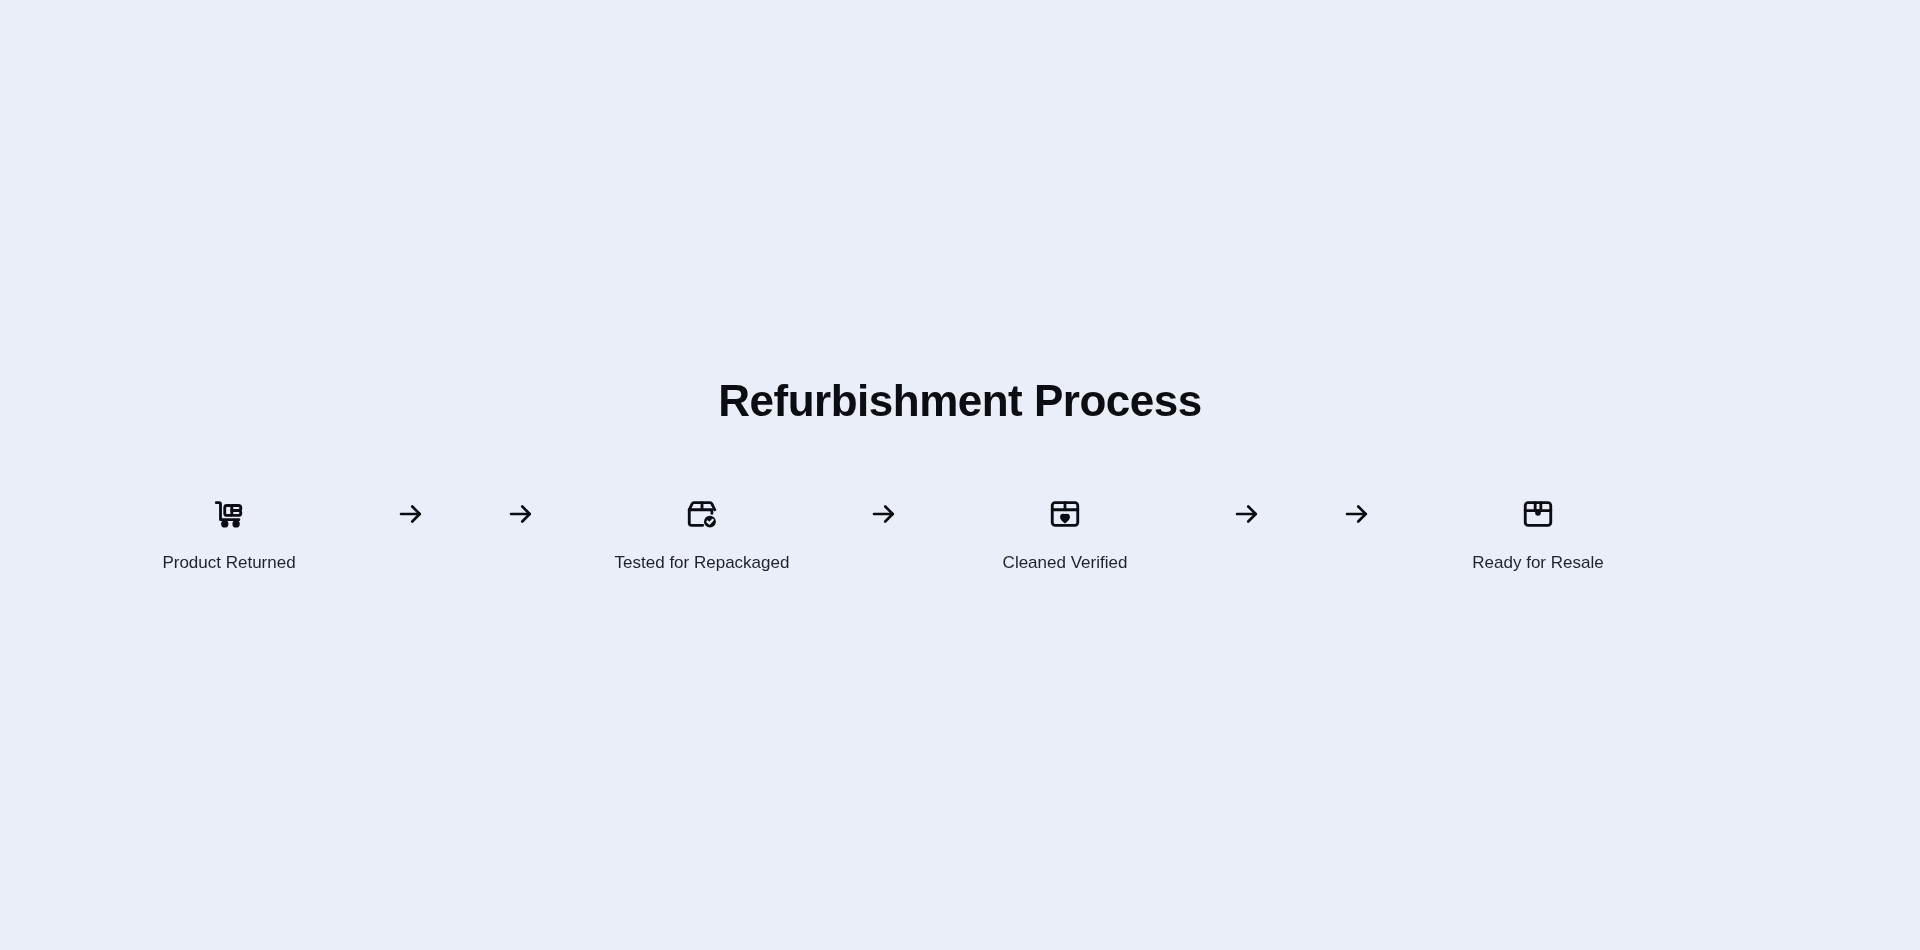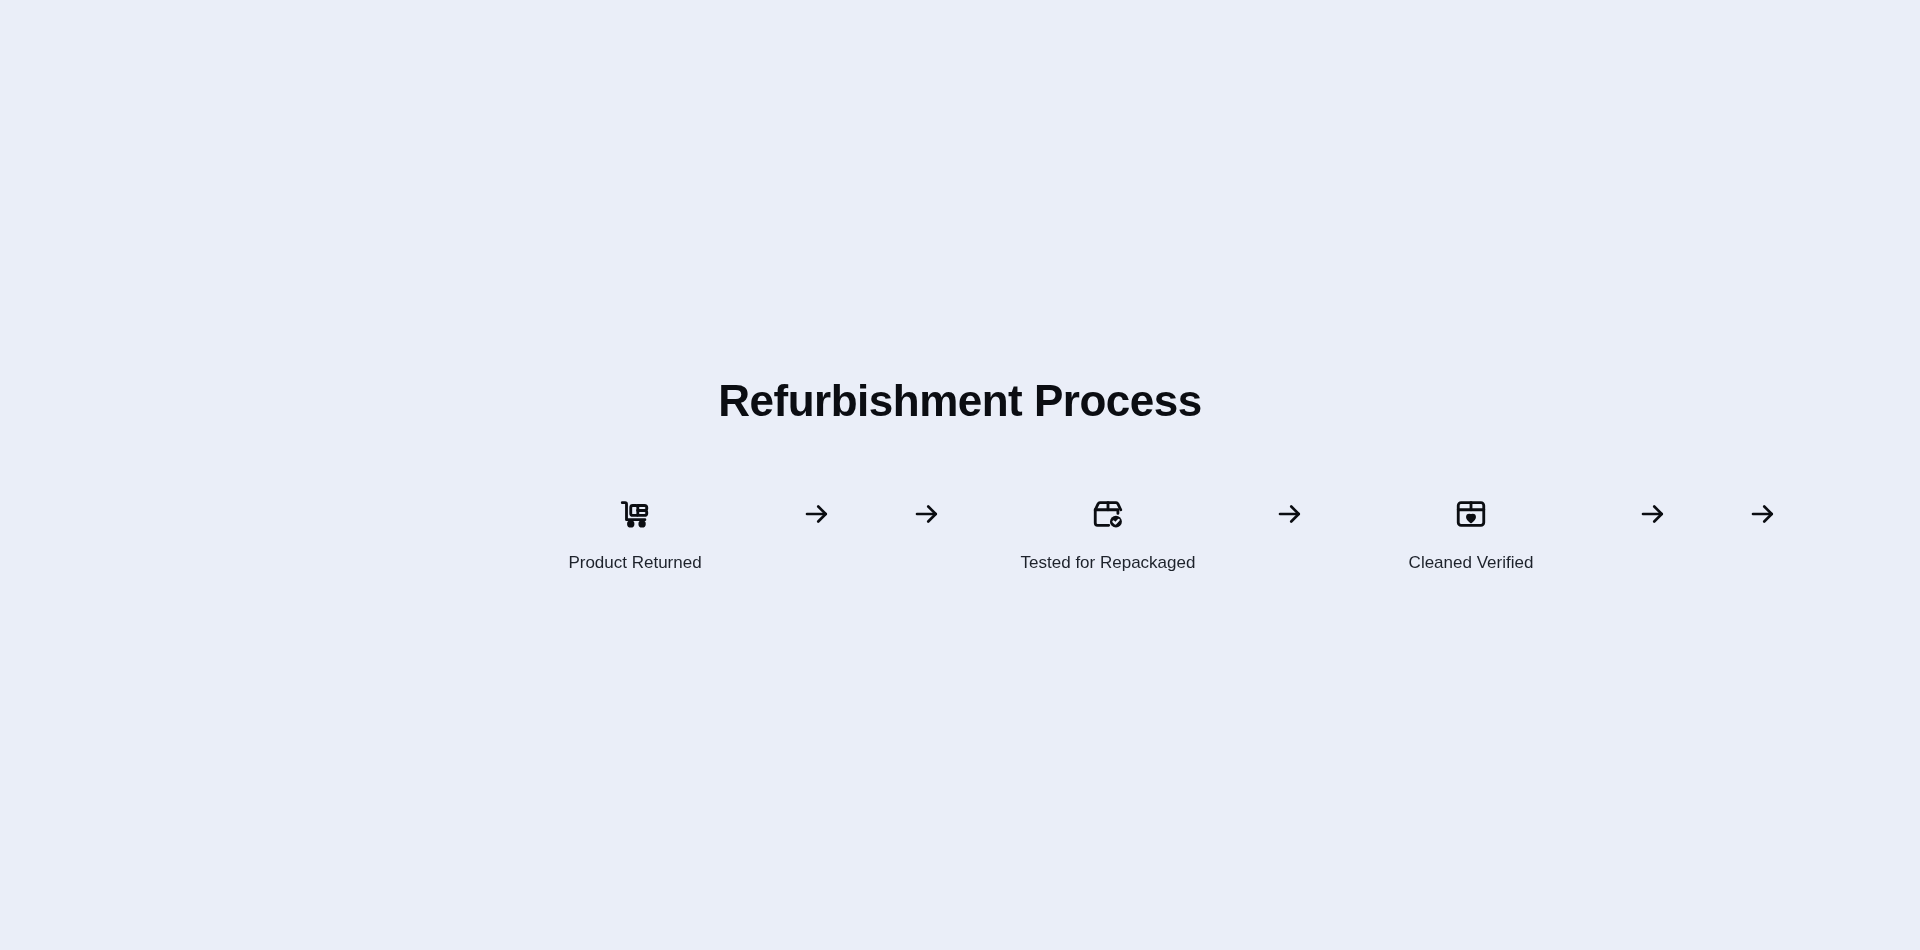--- a/index.html
+++ b/index.html
@@ -31,21 +31,21 @@
     letter-spacing: -0.5px;
     color: #0b0d12;
     line-height: 1.15;
     margin-bottom: 66px;
   }
 
   .steps-flow {
     display: flex;
     flex-wrap: wrap;
     align-items: flex-start;
-    justify-content: flex-end;
+    justify-content: flex-start;
     row-gap: 40px;
   }
 
   .step {
     width: 253px;
     flex: 0 0 253px;
     display: flex;
     flex-direction: column;
     align-items: center;
     text-align: center;
@@ -161,15 +161,26 @@
     </div>
 
 
     <div class="flow-arrow">
       <svg width="30" height="30" viewBox="0 0 24 24" fill="none" stroke="currentColor" stroke-width="2.1" stroke-linecap="round" stroke-linejoin="round">
         <path d="M4 12h15"></path>
           <path d="m13 6 6 6-6 6"></path>
       </svg>
     </div>
 
+    <div class="step">
+      <span class="step-icon">
+        <svg width="34" height="34" viewBox="0 0 24 24" fill="none" stroke="currentColor" stroke-width="2" stroke-linecap="round" stroke-linejoin="round">
+          <rect x="3" y="4" width="18" height="16" rx="2"></rect>
+          <path d="M3 9.6h18"></path>
+          <path d="M10 4v5.6h4V4"></path>
+          <path d="M10 9.6h4v1.6a2 2 0 0 1-4 0z" fill="currentColor" stroke="none"></path>
+        </svg>
+      </span>
+      <span class="step-label">Ready for Resale</span>
+    </div>
 
   </div>
 </main>
 
 </body></html>

